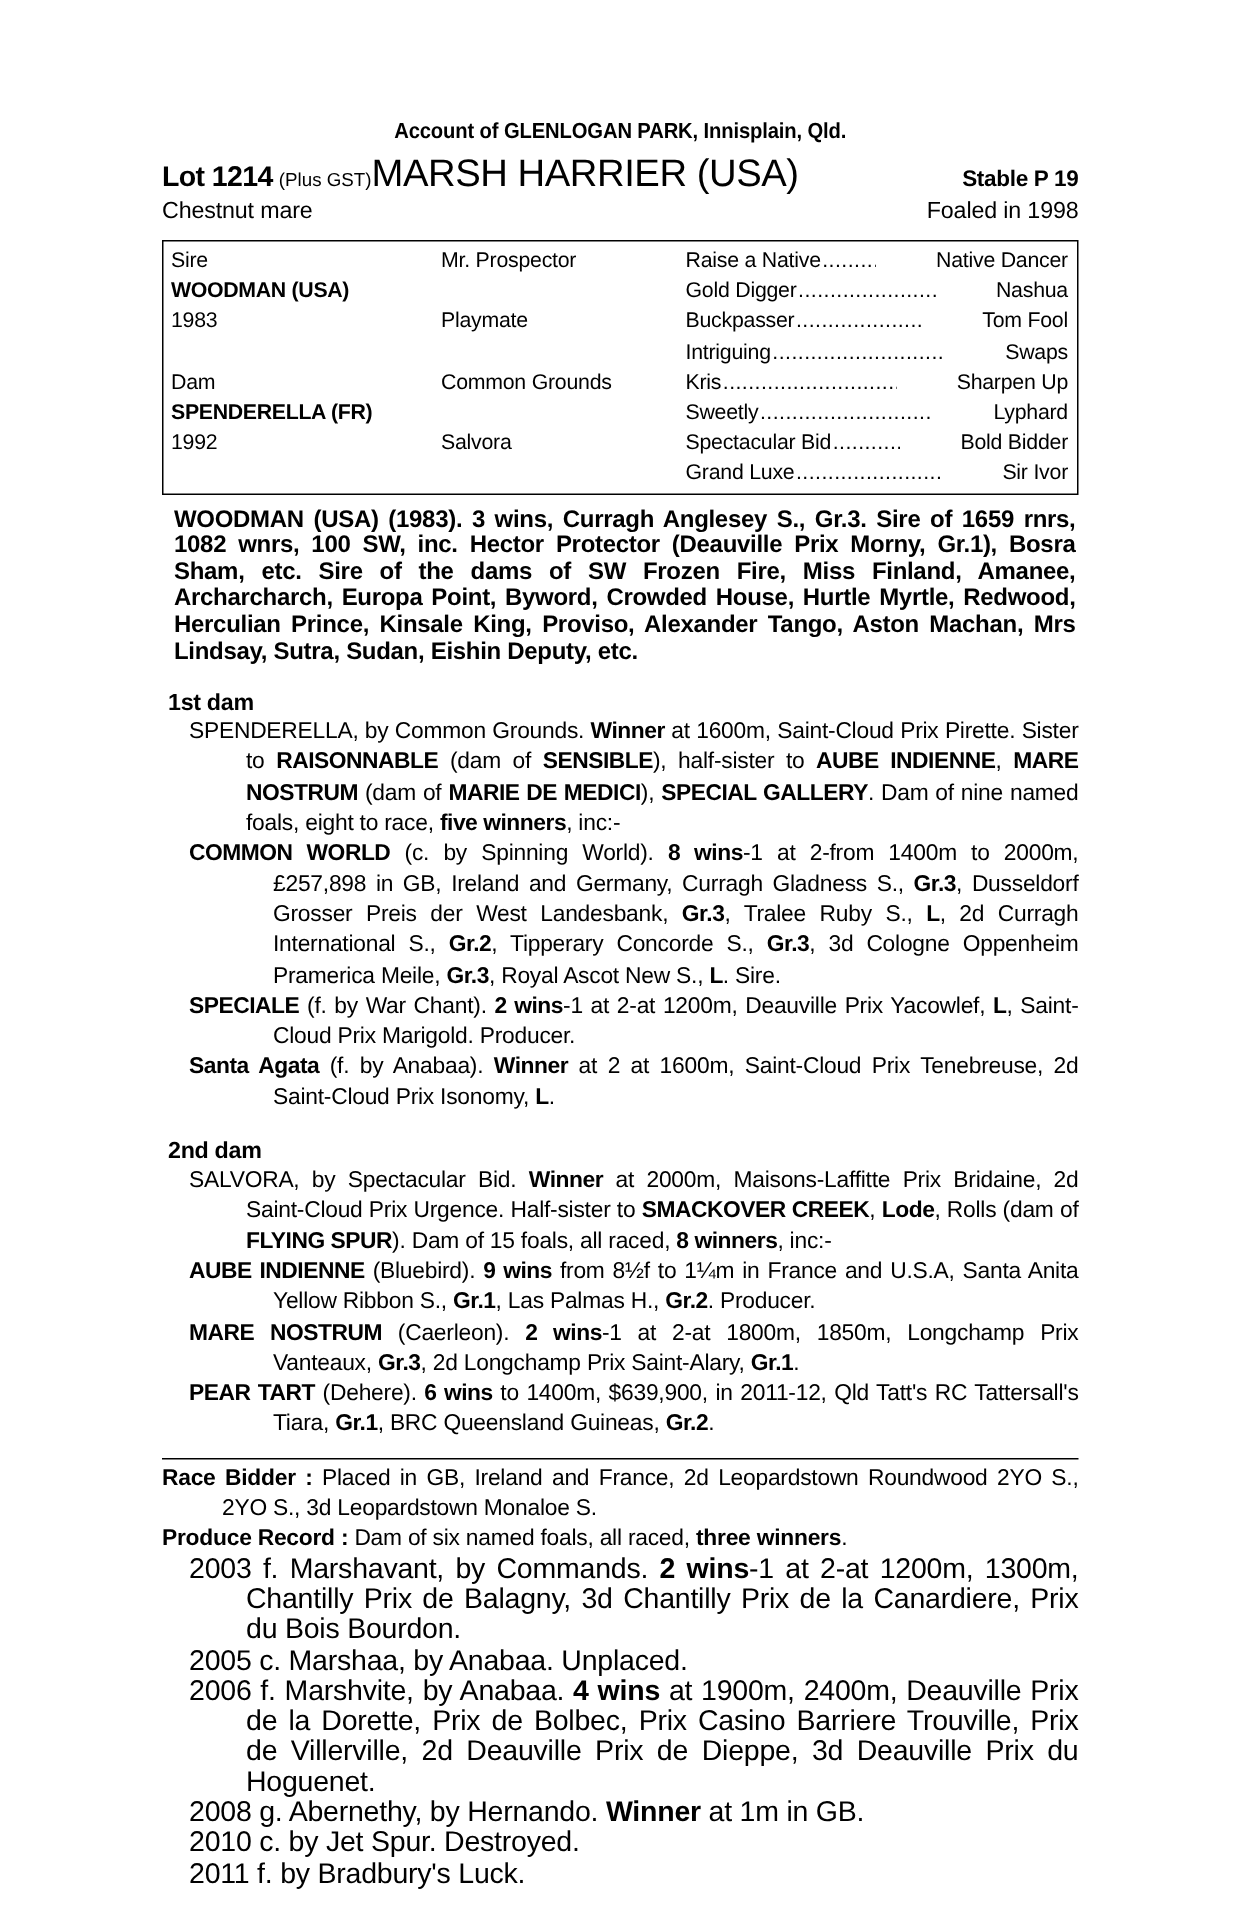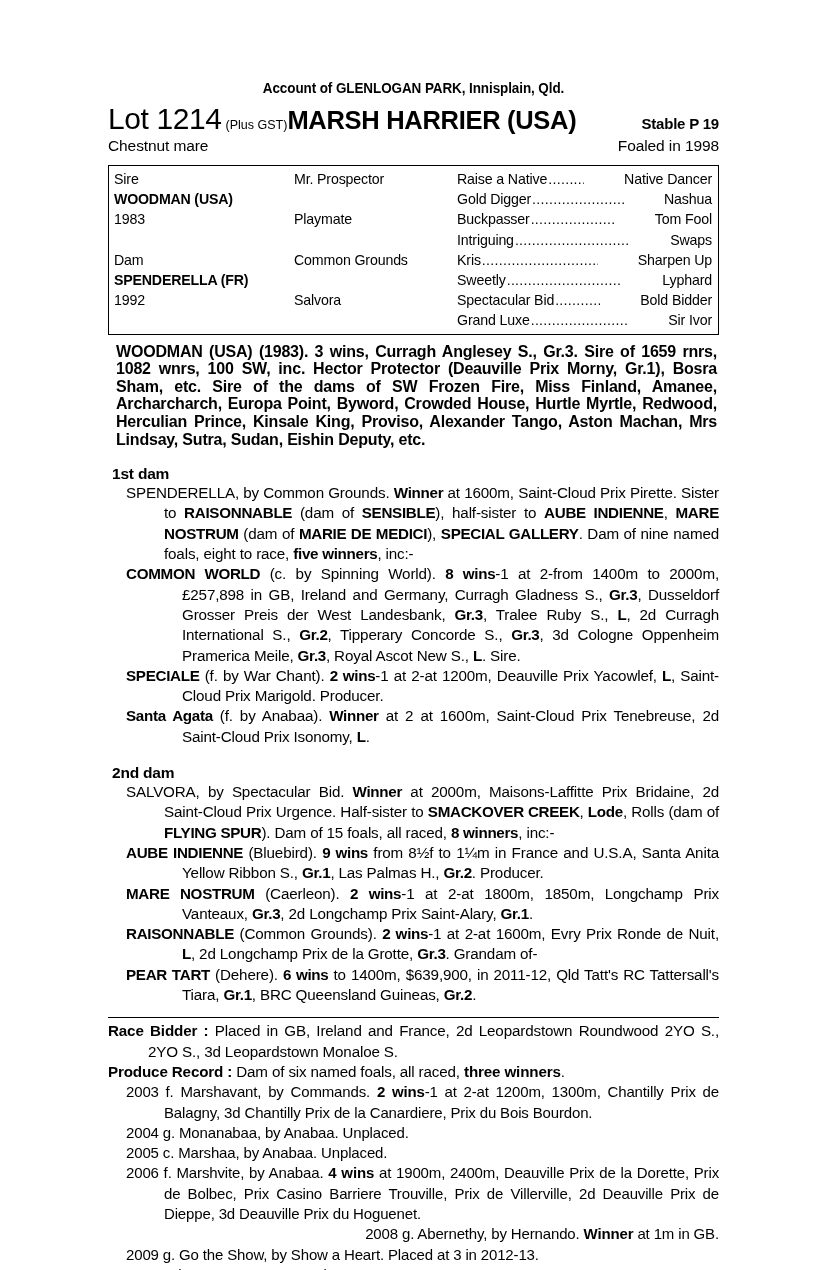--- a/index.html
+++ b/index.html
@@ -38,33 +38,33 @@
     margin-top: 80px;
     transform: scaleX(0.93);
   }
   .lot-row {
     display: flex;
     align-items: baseline;
     margin-top: 6px;
     white-space: nowrap;
   }
   .lot-no {
-    font-size: 30px;
-    font-weight: normal;
+    font-size: 19px;
+    font-weight: bold;
     letter-spacing: -0.4px;
   }
   .plus-gst {
     font-size: 12.5px;
     font-weight: normal;
     margin-left: 4px;
     margin-right: 0px;
   }
   .horse-name {
     font-size: 25.5px;
-    font-weight: bold;
+    font-weight: normal;
     letter-spacing: -0.3px;
   }
   .stable {
     margin-left: auto;
     font-size: 15px;
     font-weight: bold;
     letter-spacing: -0.2px;
   }
   .sub-row {
     display: flex;
@@ -156,21 +156,21 @@
 
   .rec-blk {
     font-size: 15.2px;
     line-height: 20.3px;
     text-align: justify;
     padding-left: 40px;
     text-indent: -40px;
     letter-spacing: -0.15px;
   }
   .prod-line {
-    font-size: 15px;
+    font-size: 19px;
     line-height: 20.3px;
     text-align: justify;
     padding-left: 56px;
     text-indent: -38px;
     letter-spacing: -0.15px;
   }
   .nojust { text-align: left; }
 </style>
 </head>
 <body>
@@ -261,38 +261,35 @@
         <div class="blk lvl2"><b>COMMON WORLD</b> (c. by Spinning World). <b>8 wins</b>-1 at 2-from 1400m to 2000m, £257,898 in GB, Ireland and Germany, Curragh Gladness S., <b>Gr.3</b>, Dusseldorf Grosser Preis der West Landesbank, <b>Gr.3</b>, Tralee Ruby S., <b>L</b>, 2d Curragh International S., <b>Gr.2</b>, Tipperary Concorde S., <b>Gr.3</b>, 3d Cologne Oppenheim Pramerica Meile, <b>Gr.3</b>, Royal Ascot New S., <b>L</b>. Sire.</div>
         <div class="blk lvl2"><b>SPECIALE</b> (f. by War Chant). <b>2 wins</b>-1 at 2-at 1200m, Deauville Prix Yacowlef, <b>L</b>, Saint-Cloud Prix Marigold. Producer.</div>
         <div class="blk lvl2"><b>Santa Agata</b> (f. by Anabaa). <b>Winner</b> at 2 at 1600m, Saint-Cloud Prix Tenebreuse, 2d Saint-Cloud Prix Isonomy, <b>L</b>.</div>
       </div>
 
     <div class="section-title">2nd dam</div>
     <div class="blk lvl1" id="sd-lead">SALVORA, by Spectacular Bid. <b>Winner</b> at 2000m, Maisons-Laffitte Prix Bridaine, 2d Saint-Cloud Prix Urgence. Half-sister to <b>SMACKOVER CREEK</b>, <b>Lode</b>, Rolls (dam of <b>FLYING SPUR</b>). Dam of 15 foals, all raced, <b>8 winners</b>, inc:-</div>
     <div id="sd-progeny">
         <div class="blk lvl2"><b>AUBE INDIENNE</b> (Bluebird). <b>9 wins</b> from 8½f to 1¼m in France and U.S.A, Santa Anita Yellow Ribbon S., <b>Gr.1</b>, Las Palmas H., <b>Gr.2</b>. Producer.</div>
         <div class="blk lvl2"><b>MARE NOSTRUM</b> (Caerleon). <b>2 wins</b>-1 at 2-at 1800m, 1850m, Longchamp Prix Vanteaux, <b>Gr.3</b>, 2d Longchamp Prix Saint-Alary, <b>Gr.1</b>.</div>
-        <div class="blk lvl2"><b>RAISONNABLE</b> (Common Grounds). <b>2 wins</b>-1 at 2-at 1600m, Evry Prix Ronde de Nuit, <b>L</b>, 2d Longchamp Prix de la Grotte, <b>Gr.3</b>. Grandam of-</div>
       </div>
     <div class="blk lvl2" id="sd-grandam"><b>PEAR TART</b> (Dehere). <b>6 wins</b> to 1400m, $639,900, in 2011-12, Qld Tatt's RC Tattersall's Tiara, <b>Gr.1</b>, BRC Queensland Guineas, <b>Gr.2</b>.</div>
 
     <hr class="rule">
 
     <div class="rec-blk">
       <b>Race Bidder :</b><span> Placed in GB, Ireland and France, 2d Leopardstown Roundwood 2YO S., 2YO S., 3d Leopardstown Monaloe S.</span>
     </div>
 
     <div class="rec-blk">
       <b>Produce Record :</b><span> Dam of six named foals, all raced, </span><b>three winners</b><span>.</span>
     </div>
     <div id="pr-entries">
         <div class="prod-line">2003 f. Marshavant, by Commands. <b>2 wins</b>-1 at 2-at 1200m, 1300m, Chantilly Prix de Balagny, 3d Chantilly Prix de la Canardiere, Prix du Bois Bourdon.</div>
-        <div class="prod-line nojust" style="text-indent: -38px;">2004 g. Monanabaa, by Anabaa. Unplaced.</div>
         <div class="prod-line nojust" style="text-indent: -38px;">2005 c. Marshaa, by Anabaa. Unplaced.</div>
         <div class="prod-line">2006 f. Marshvite, by Anabaa. <b>4 wins</b> at 1900m, 2400m, Deauville Prix de la Dorette, Prix de Bolbec, Prix Casino Barriere Trouville, Prix de Villerville, 2d Deauville Prix de Dieppe, 3d Deauville Prix du Hoguenet.</div>
-        <div class="prod-line nojust" style="text-indent: -38px; text-align: right;">2008 g. Abernethy, by Hernando. <b>Winner</b> at 1m in GB.</div>
-        <div class="prod-line nojust" style="text-indent: -38px;">2009 g. Go the Show, by Show a Heart. Placed at 3 in 2012-13.</div>
+        <div class="prod-line nojust" style="text-indent: -38px;">2008 g. Abernethy, by Hernando. <b>Winner</b> at 1m in GB.</div>
         <div class="prod-line nojust" style="text-indent: -38px;">2010 c. by Jet Spur. Destroyed.</div>
         <div class="prod-line nojust" style="text-indent: -38px;">2011 f. by Bradbury's Luck.</div>
       </div>
 
   </div>
 </div>
 
 </body></html>

